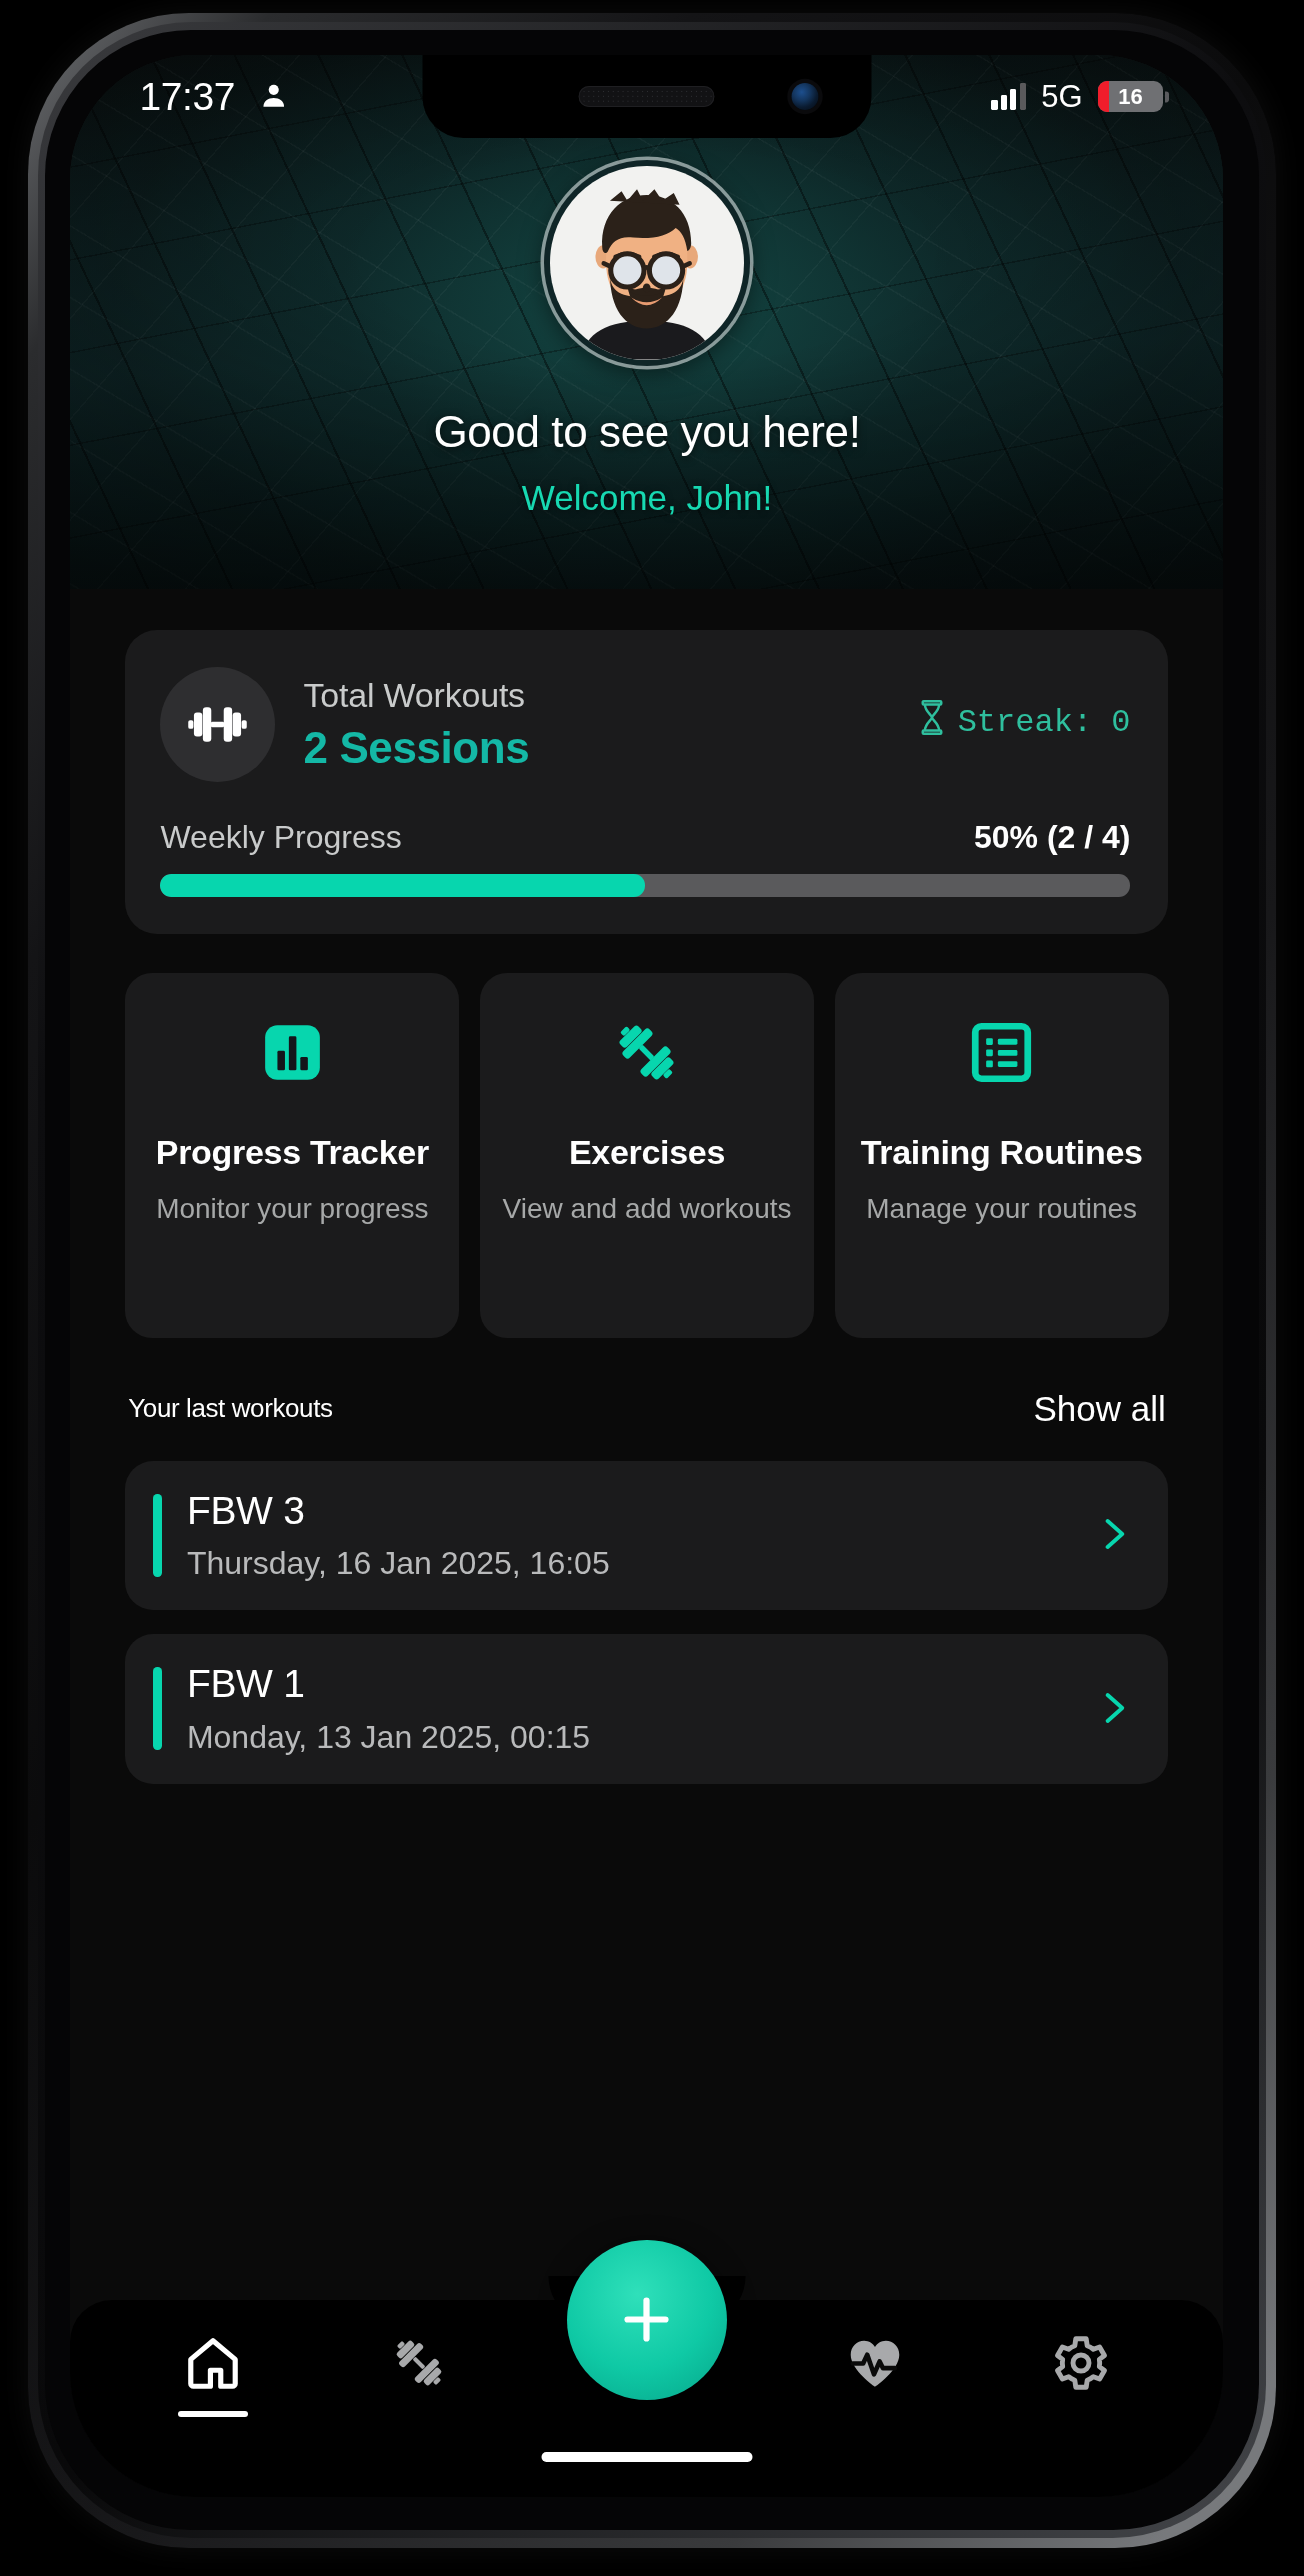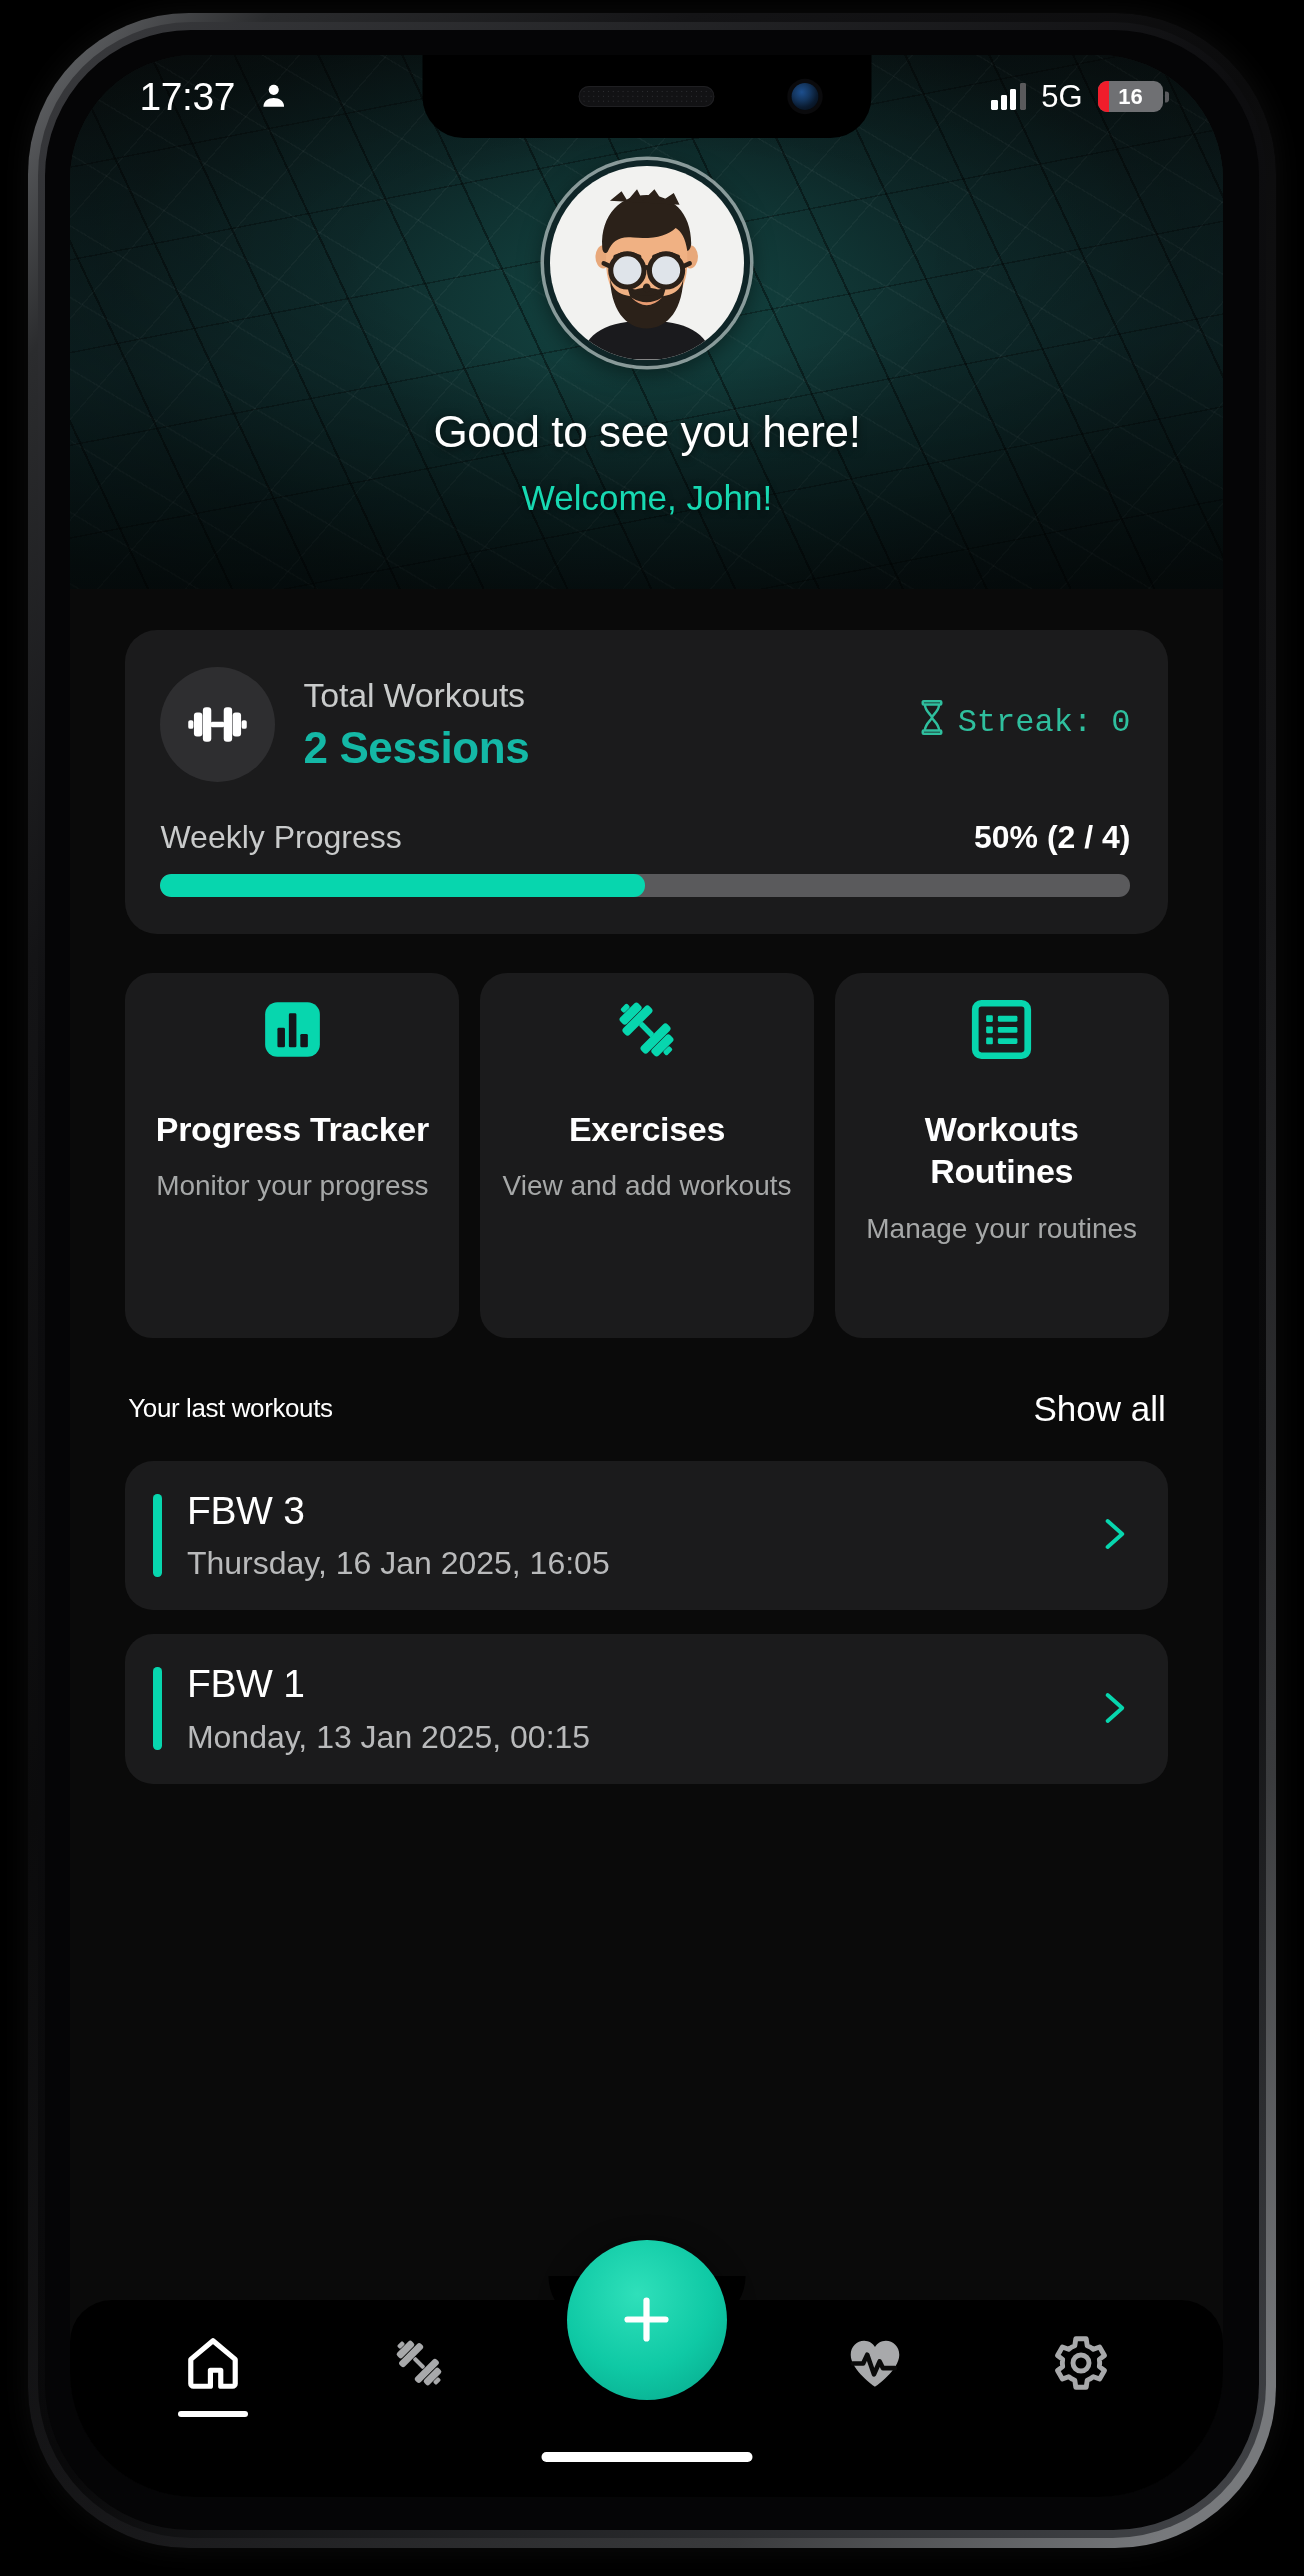--- a/index.html
+++ b/index.html
@@ -183,21 +183,21 @@
   .prog-label { font-size:32px; color:#c9cbcb; }
   .prog-value { font-size:32px; color:#fff; font-weight:700; }
   .prog-track {
     margin-top:18px; height:22.5px; border-radius:11.2px; background:#5a5a5c; overflow:hidden;
   }
   .prog-fill { height:100%; border-radius:11.2px; background:#07d6ae; }
 
   .feature-row { margin-top:39px; display:flex; gap:21px; }
   .feature-card {
     flex:1; background:#1b1b1c; border-radius:27px;
-    padding:17px 18px 32px; text-align:center;
+    padding:40px 18px 32px; text-align:center;
     display:flex; flex-direction:column; align-items:center;
     min-height:365px;
   }
   .feature-icon { height:79px; display:flex; align-items:center; justify-content:center; }
   .feature-title {
     margin-top:39px; font-size:34px; color:#fff; font-weight:700; line-height:1.25;
     letter-spacing:-0.3px;
   }
   .feature-desc { margin-top:18px; font-size:28px; color:#a6a8a8; line-height:1.3; }
 
@@ -430,21 +430,21 @@
                   <svg width="67" height="67" viewBox="0 0 24 24">
                     <rect x="2.6" y="2.6" width="18.8" height="18.8" rx="2.2" fill="none" stroke="#07d6ae" stroke-width="2.4"></rect>
                     <rect x="6.5" y="6.9" width="2.4" height="2.4" rx="0.4" fill="#07d6ae"></rect>
                     <rect x="6.5" y="10.9" width="2.4" height="2.4" rx="0.4" fill="#07d6ae"></rect>
                     <rect x="6.5" y="14.9" width="2.4" height="2.4" rx="0.4" fill="#07d6ae"></rect>
                     <rect x="10.7" y="7.1" width="7" height="2.1" rx="0.5" fill="#07d6ae"></rect>
                     <rect x="10.7" y="11.1" width="7" height="2.1" rx="0.5" fill="#07d6ae"></rect>
                     <rect x="10.7" y="15.1" width="7" height="2.1" rx="0.5" fill="#07d6ae"></rect>
                   </svg>
                 </div>
-                <div class="feature-title">Workouts Routines</div>
+                <div class="feature-title">Training Routines</div>
                 <div class="feature-desc">Manage your routines</div>
               </div>
 
             </div>
 
             <div class="sec-head">
               <span class="sec-title">Your last workouts</span>
               <span class="sec-link">Show all</span>
             </div>
 

